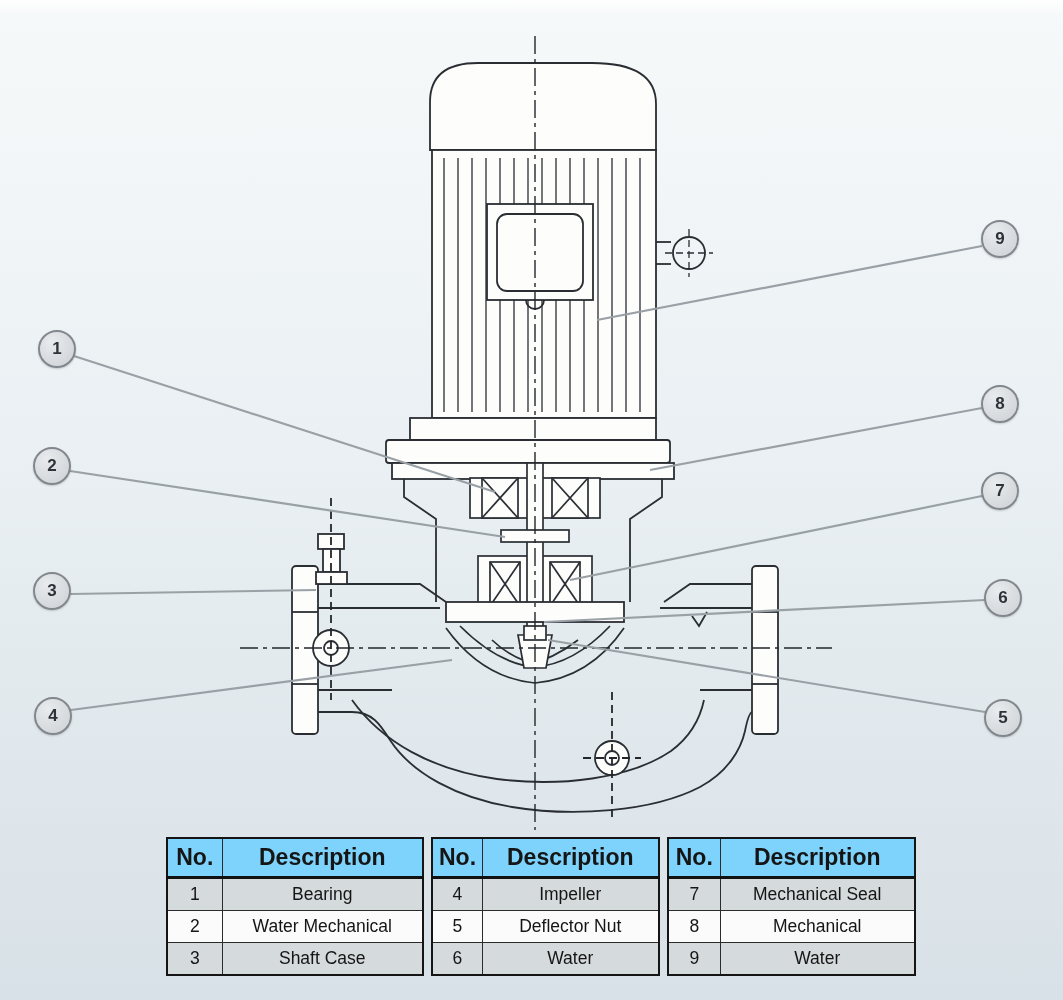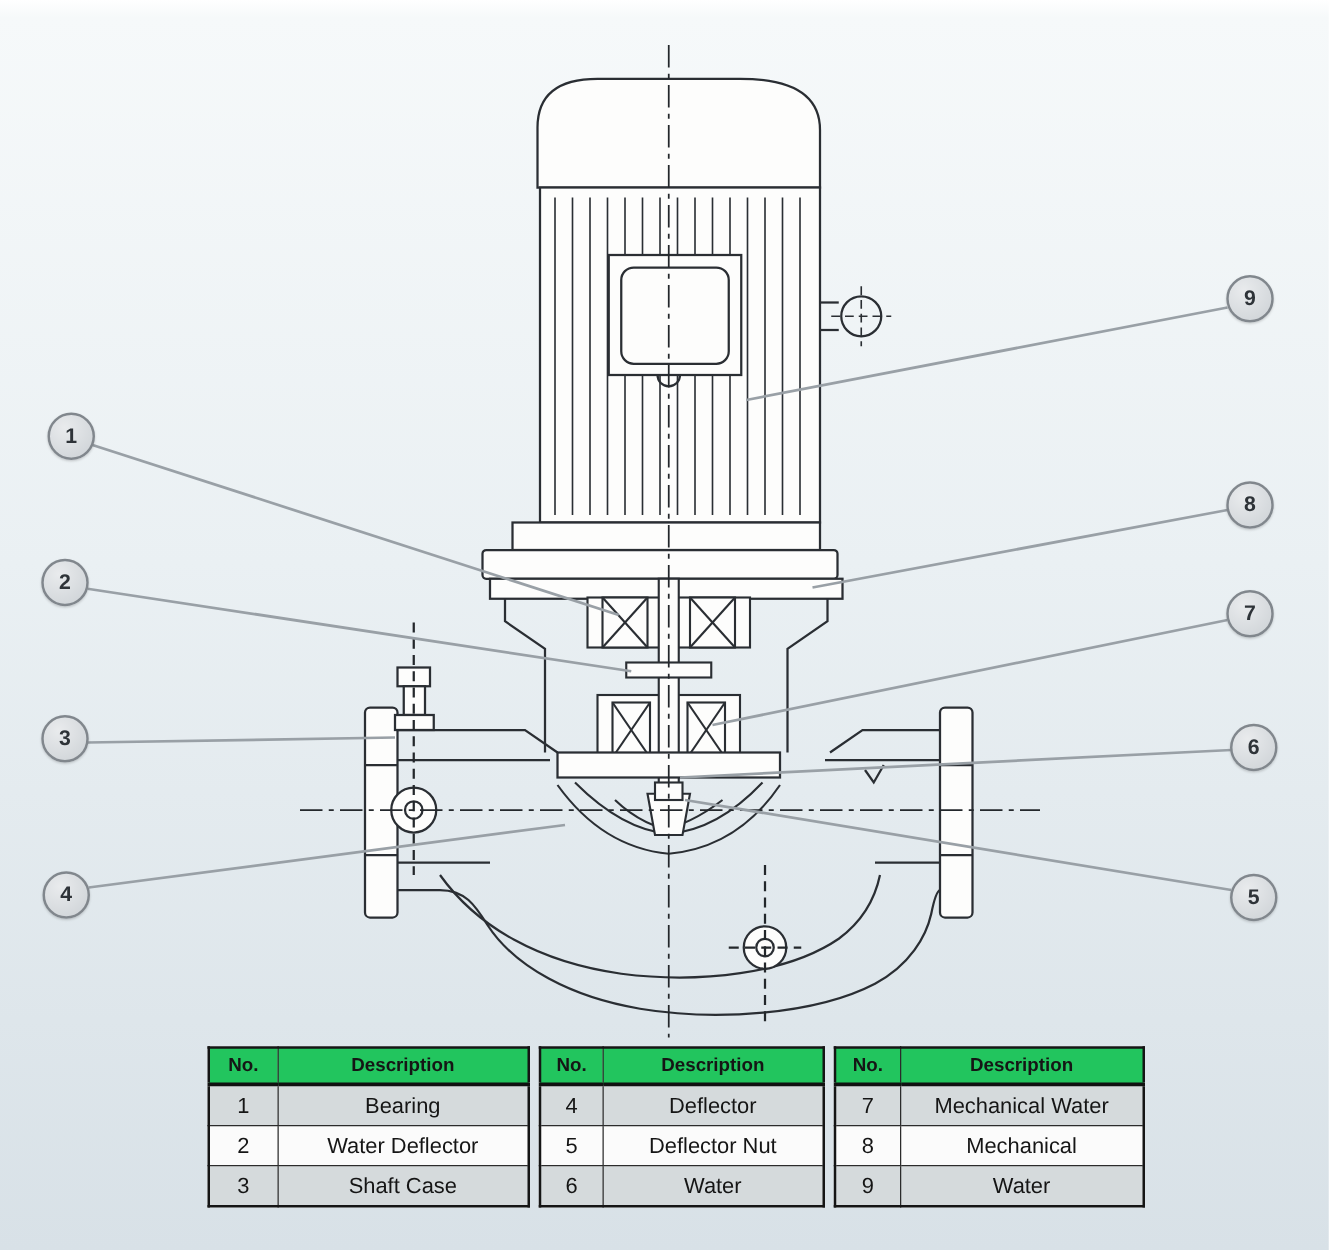--- a/index.html
+++ b/index.html
@@ -33,25 +33,25 @@
     background: #fdfdfd;
     border: 2px solid #151515;
   }
   .parts-table th, .parts-table td {
     border: 1px solid #2b2b2b;
     text-align: center;
     vertical-align: middle;
     color: #151515;
   }
   .parts-table th {
-    font-size: 15px;
+    font-size: 23px;
     font-weight: bold;
     padding: 5px 6px;
     border-bottom: 3px solid #111;
-    background: #22c55e;
+    background: #7dd3fc;
   }
   .parts-table td {
     font-size: 17.5px;
     padding: 5px 6px;
     background: #fbfbfb;
   }
   .parts-table tr.shaded td { background: #d5dadc; }
 </style>
 </head>
 <body>
@@ -234,21 +234,21 @@
         <th>Description</th>
       </tr>
     </thead>
     <tbody>
       <tr class="shaded">
         <td>1</td>
         <td>Bearing</td>
       </tr>
       <tr>
         <td>2</td>
-        <td>Water Deflector</td>
+        <td>Water Mechanical</td>
       </tr>
       <tr class="shaded">
         <td>3</td>
         <td>Shaft Case</td>
       </tr>
     </tbody>
   </table>
 
   <table class="parts-table" style="left:431px; top:837px; width:229px">
     <colgroup>
@@ -257,21 +257,21 @@
       </colgroup>
     <thead>
       <tr>
         <th>No.</th>
         <th>Description</th>
       </tr>
     </thead>
     <tbody>
       <tr class="shaded">
         <td>4</td>
-        <td>Deflector</td>
+        <td>Impeller</td>
       </tr>
       <tr>
         <td>5</td>
         <td>Deflector Nut</td>
       </tr>
       <tr class="shaded">
         <td>6</td>
         <td>Water</td>
       </tr>
     </tbody>
@@ -284,21 +284,21 @@
       </colgroup>
     <thead>
       <tr>
         <th>No.</th>
         <th>Description</th>
       </tr>
     </thead>
     <tbody>
       <tr class="shaded">
         <td>7</td>
-        <td>Mechanical Water</td>
+        <td>Mechanical Seal</td>
       </tr>
       <tr>
         <td>8</td>
         <td>Mechanical</td>
       </tr>
       <tr class="shaded">
         <td>9</td>
         <td>Water</td>
       </tr>
     </tbody>

